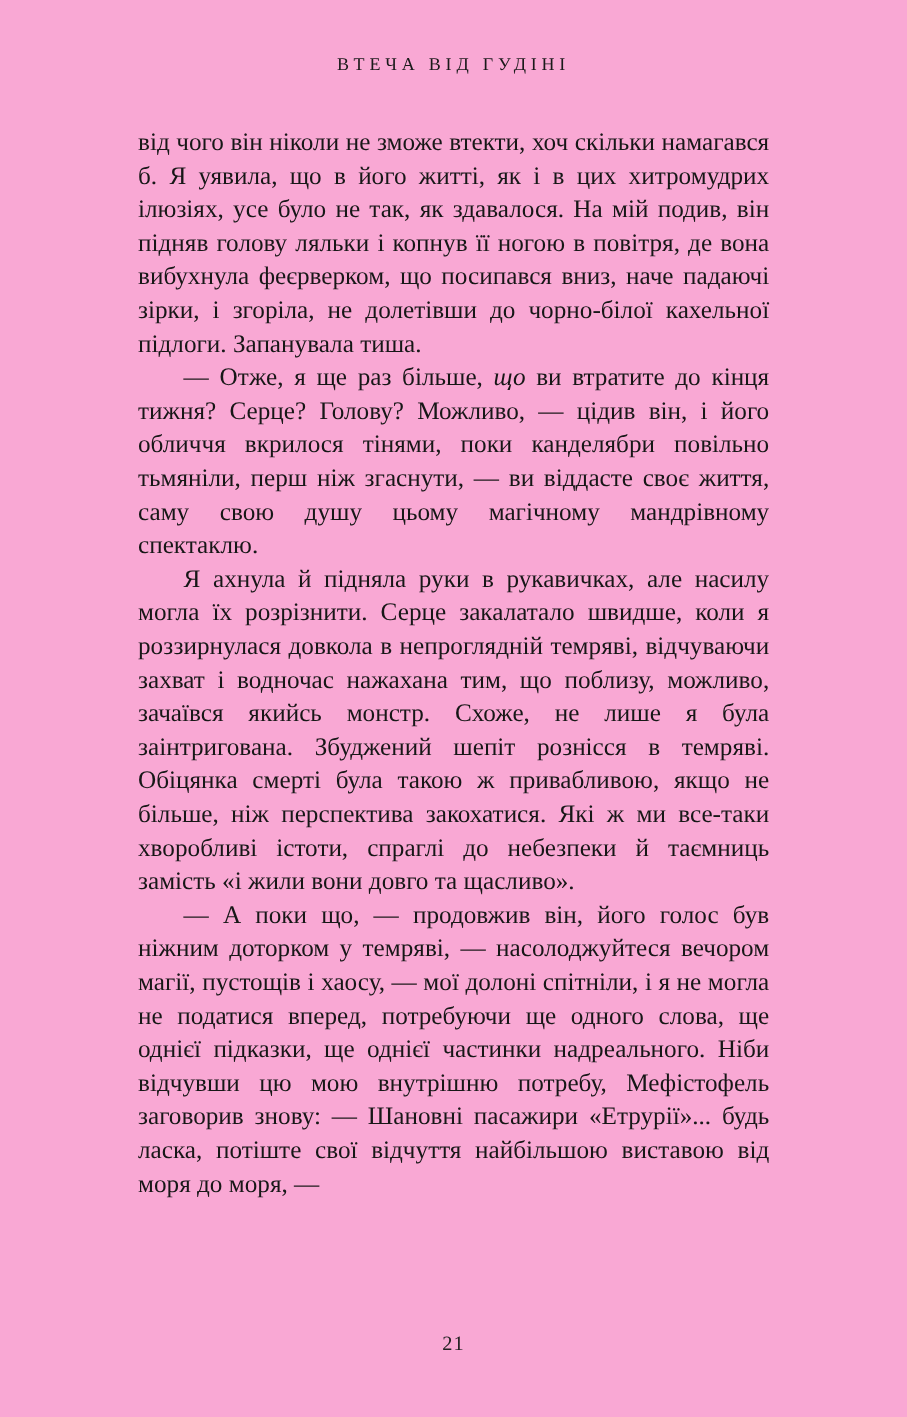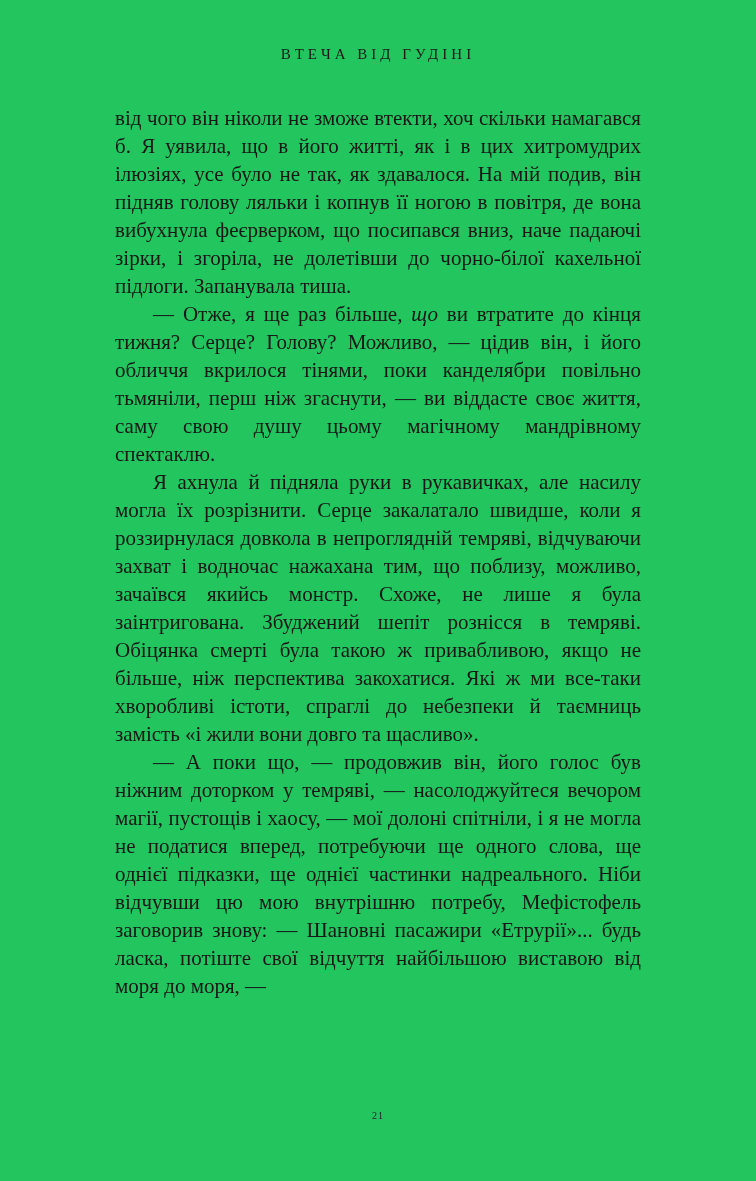--- a/index.html
+++ b/index.html
@@ -5,21 +5,21 @@
   html, body {
     margin: 0;
     padding: 0;
     background: #e8e8e8;
   }
   .page {
     position: relative;
     width: 756px;
     height: 1181px;
     margin: 0 auto;
-    background: #22c55e;
+    background: #f9a8d4;
     font-family: "Liberation Serif", "DejaVu Serif", serif;
     color: #161616;
     overflow: hidden;
   }
   .running-header {
     position: absolute;
     top: 46px;
     left: 0;
     right: 0;
     text-align: center;
@@ -48,21 +48,21 @@
   }
   .para em {
     font-style: italic;
   }
   .page-number {
     position: absolute;
     top: 1110px;
     left: 0;
     right: 0;
     text-align: center;
-    font-size: 10px;
+    font-size: 17px;
     letter-spacing: 1px;
     color: #222222;
   }
 </style>
 </head>
 <body>
 
 <div class="page">
   <div class="running-header">ВТЕЧА ВІД ГУДІНІ</div>
 

